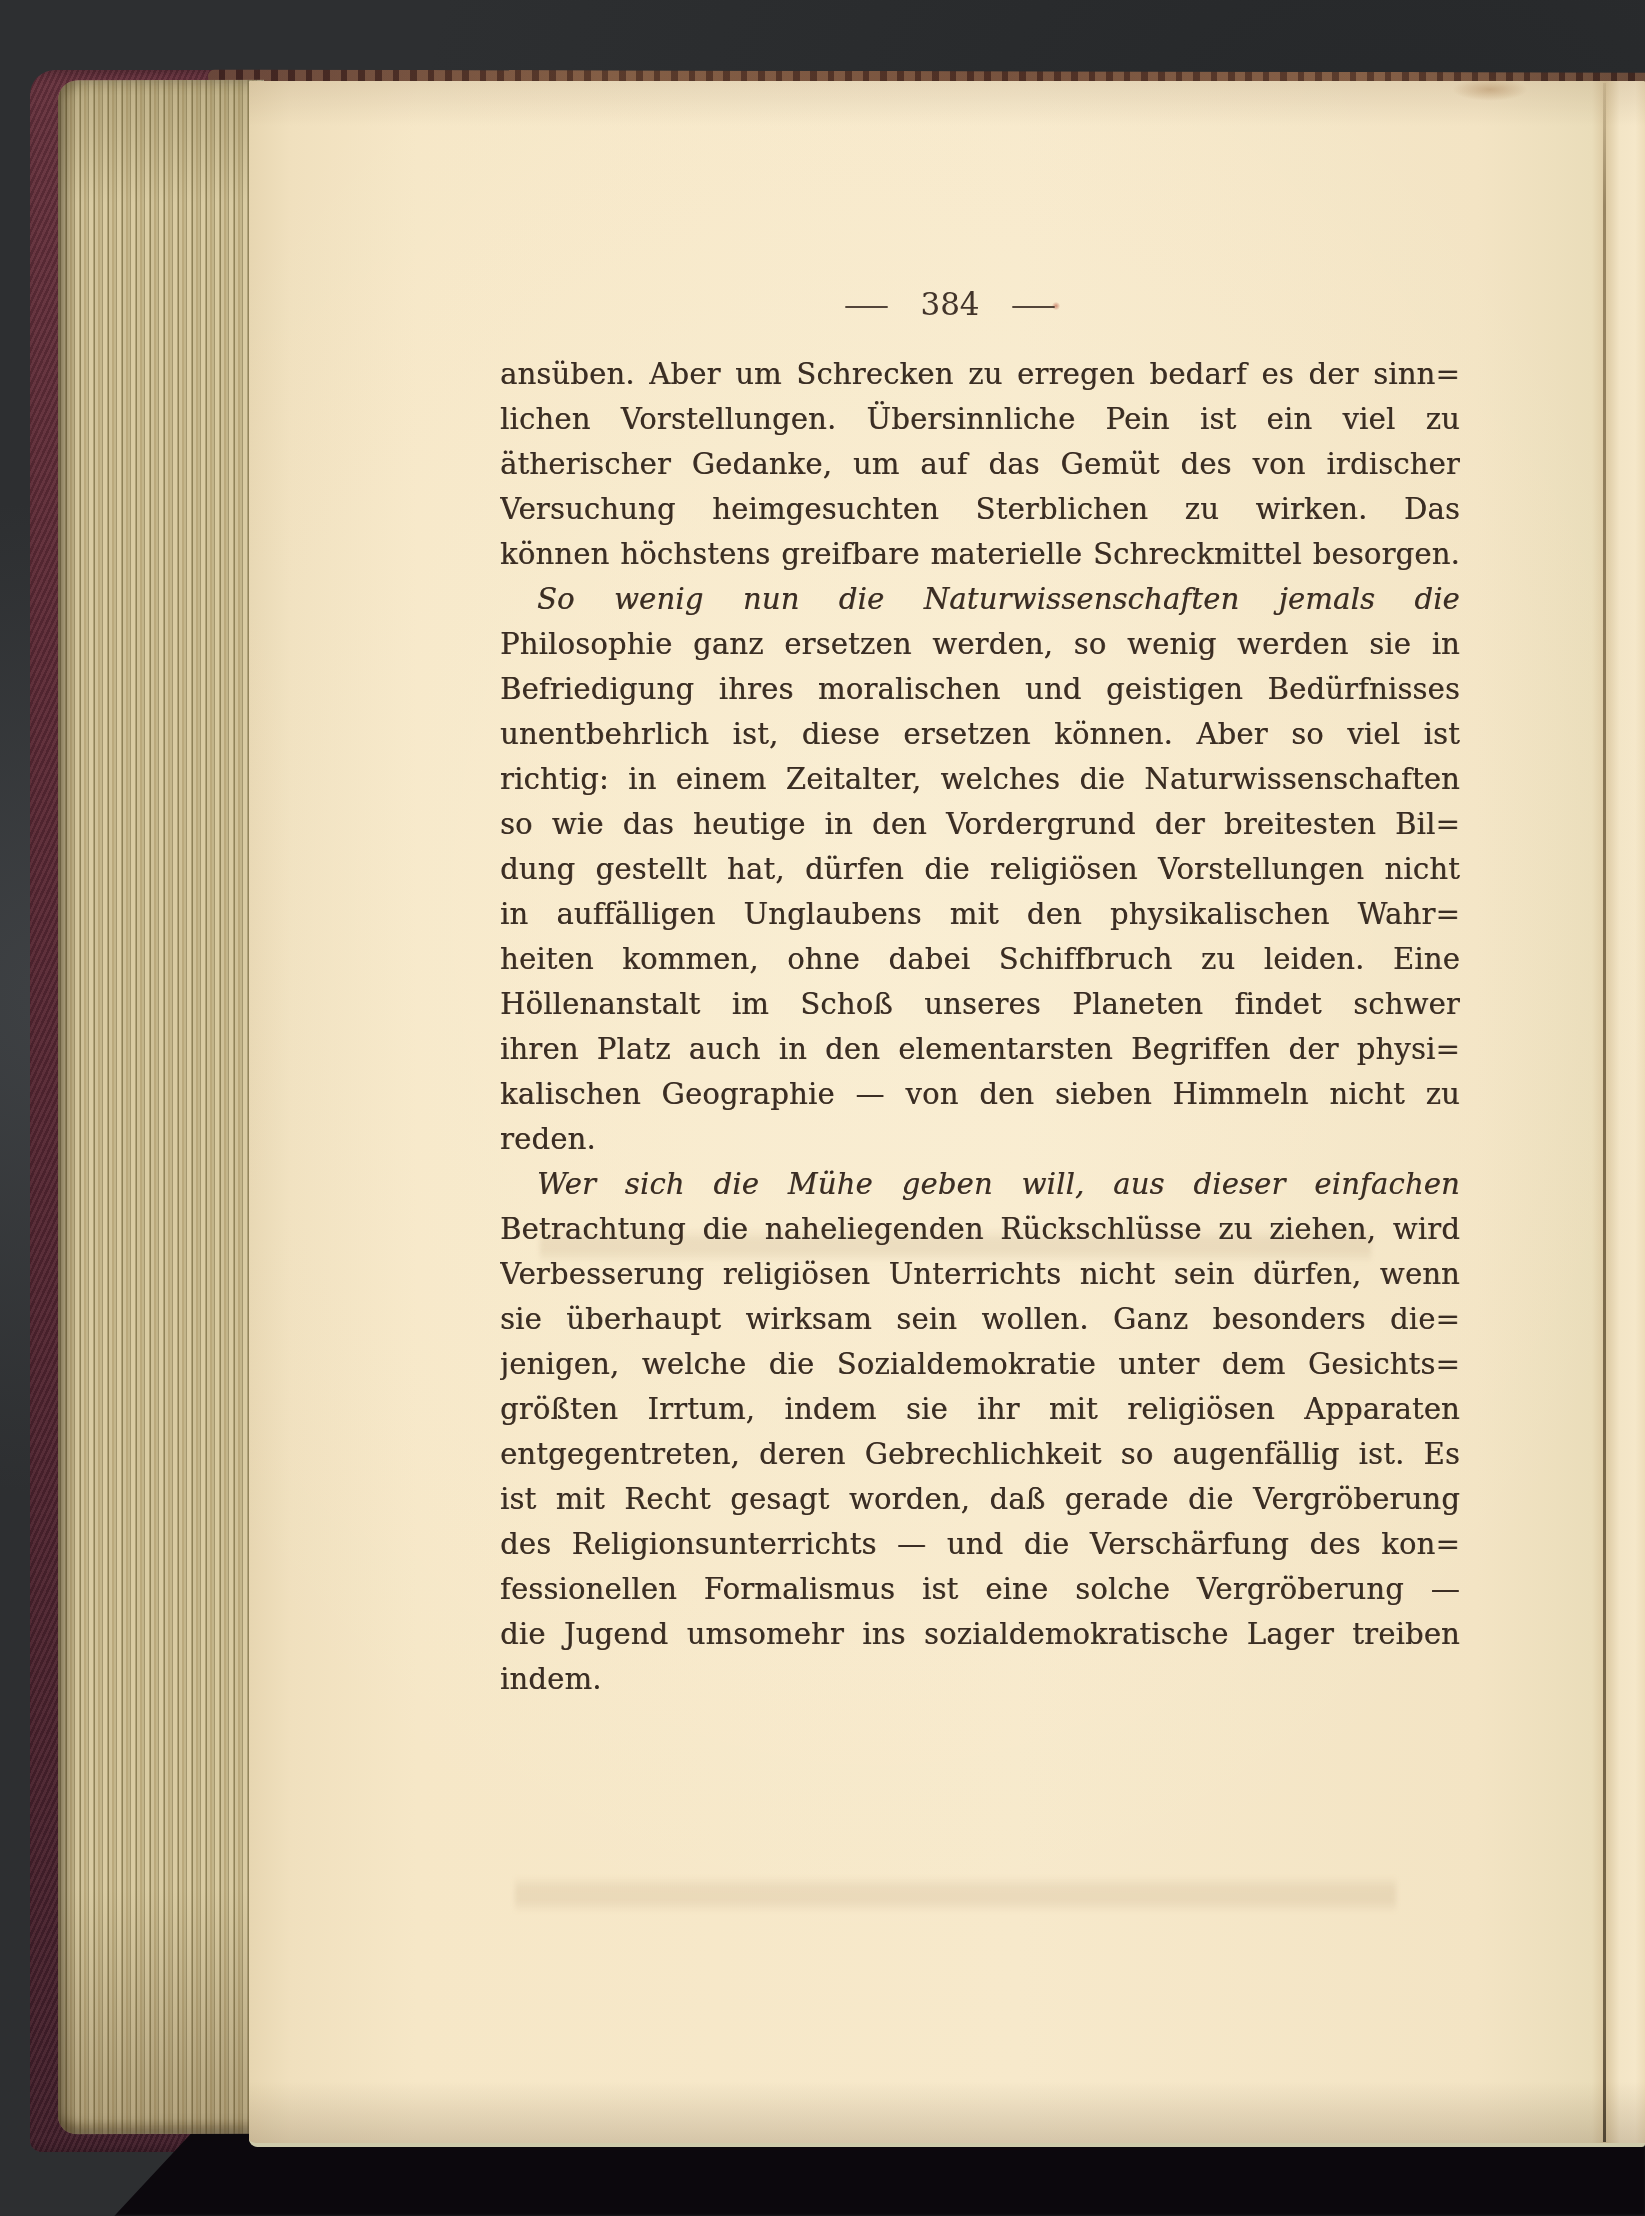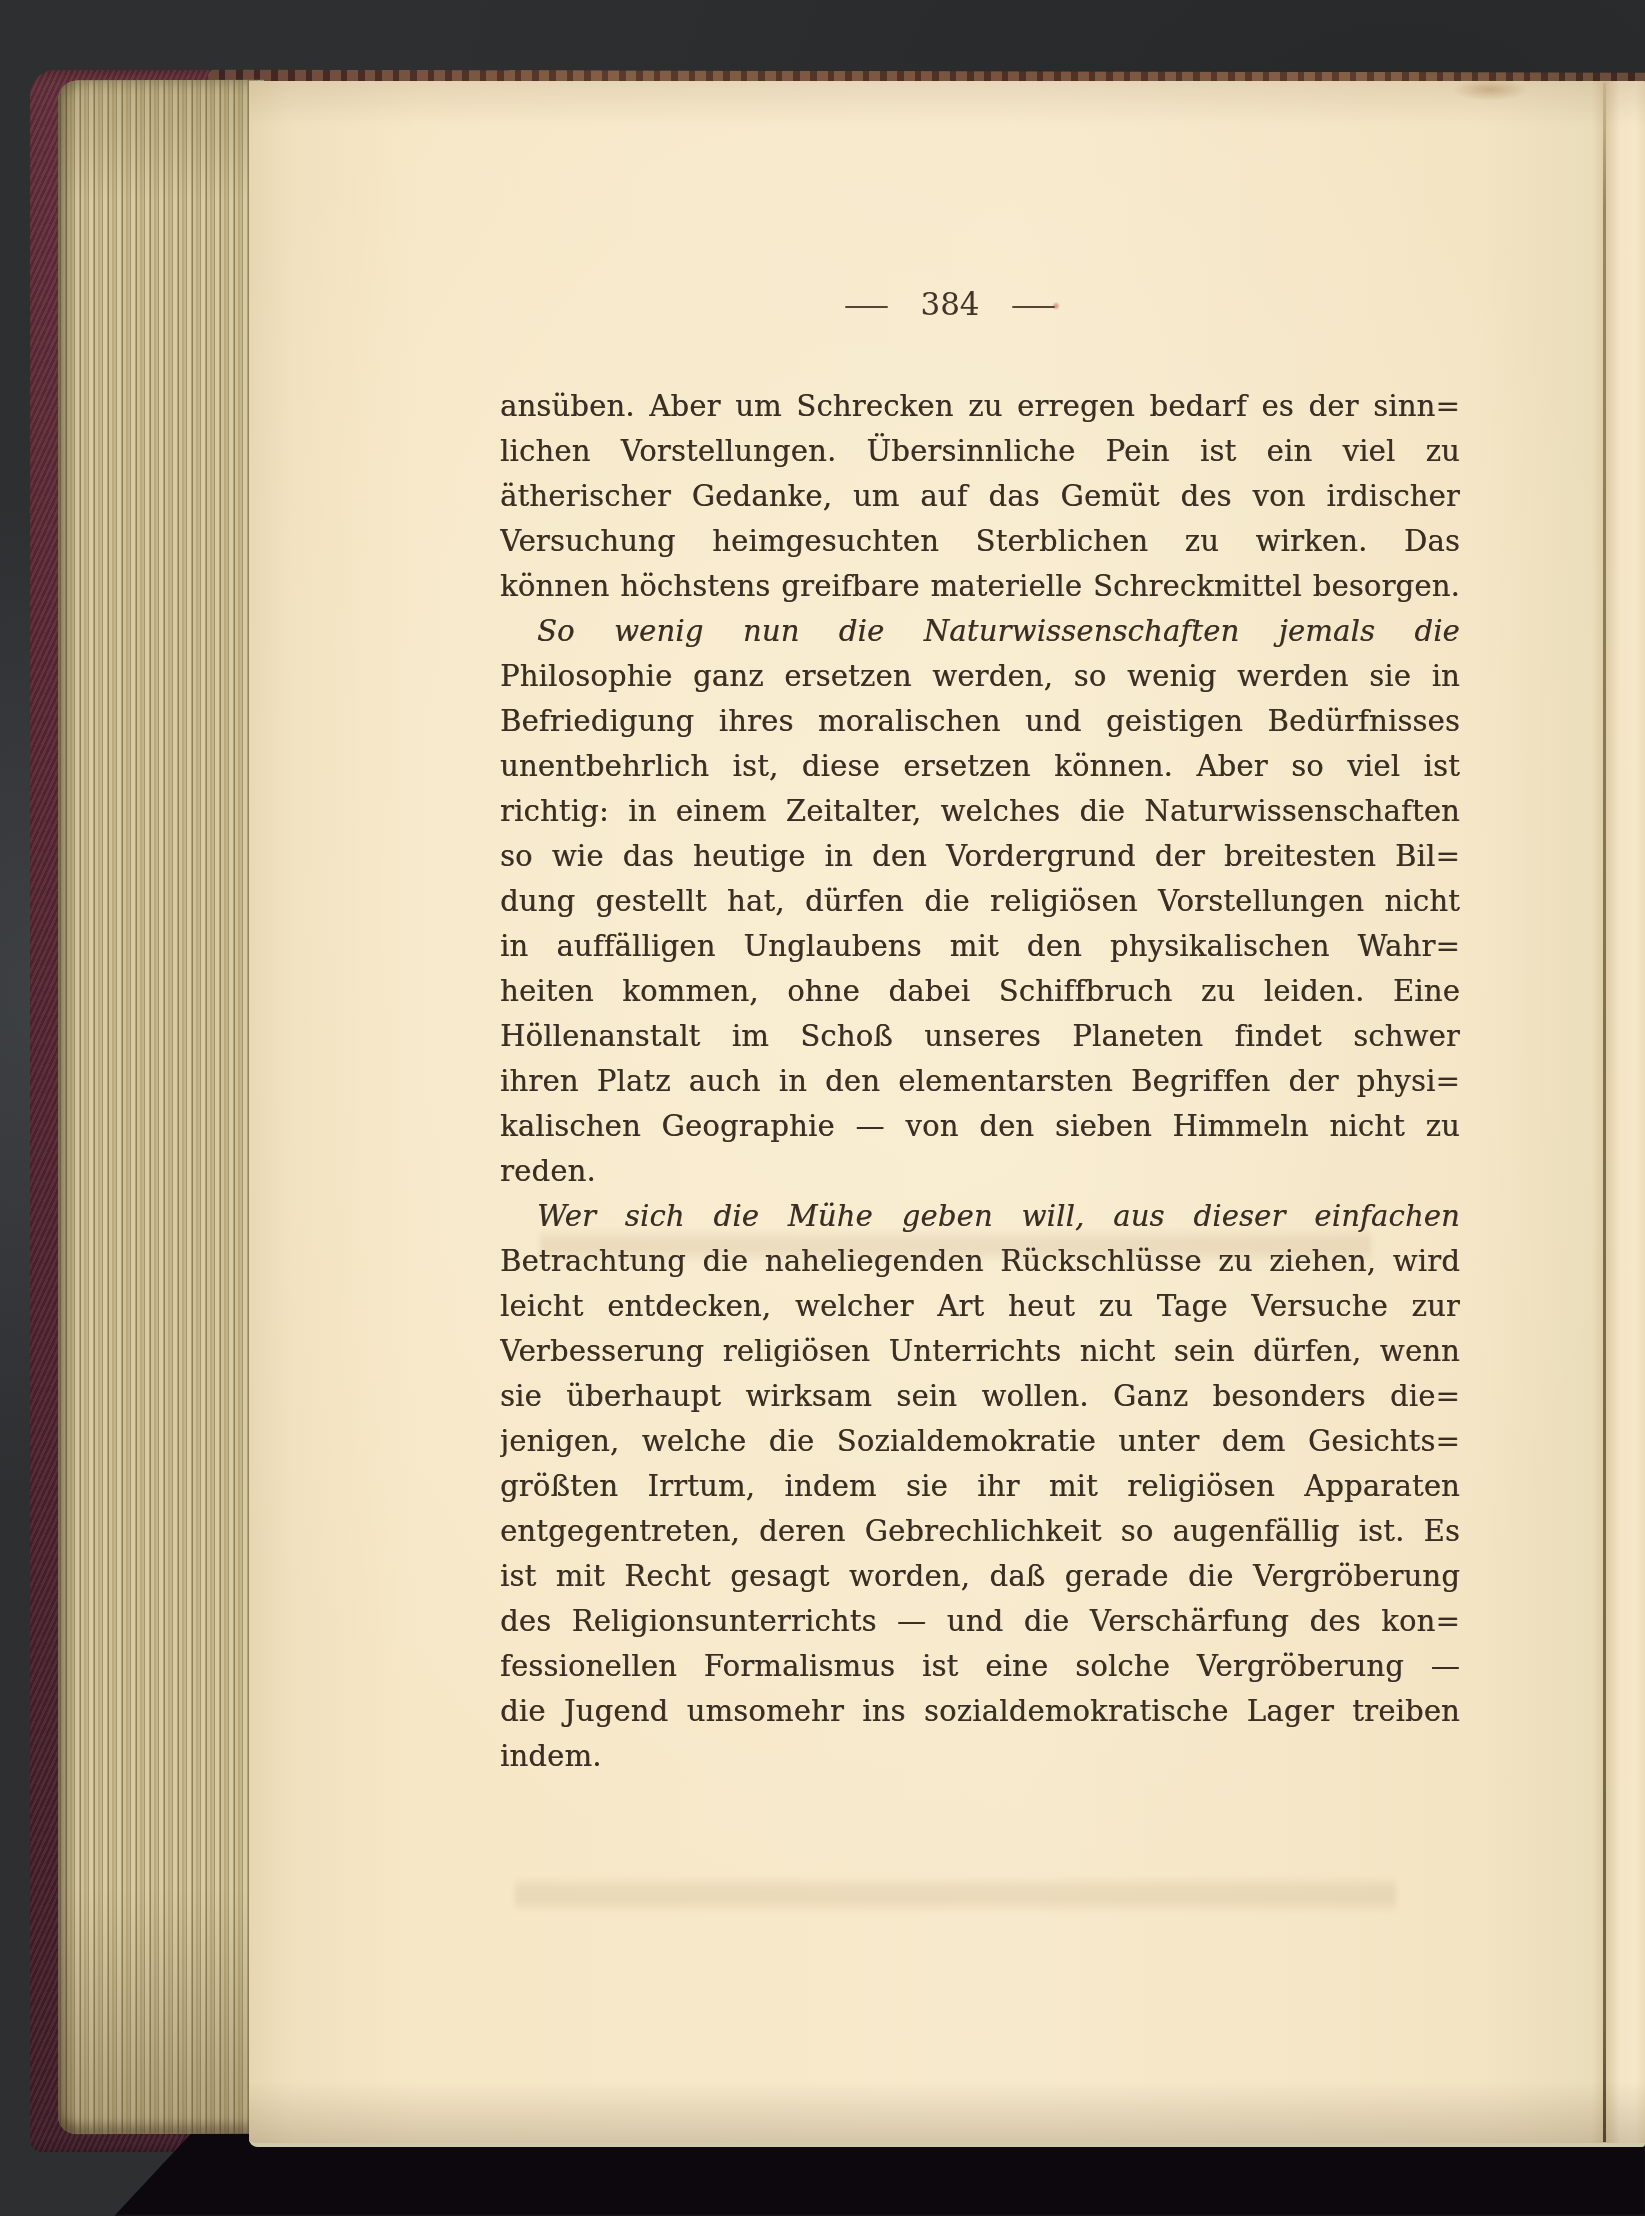--- a/index.html
+++ b/index.html
@@ -99,21 +99,21 @@
     background:radial-gradient(circle, rgba(170,62,40,0.55), rgba(170,62,40,0) 75%);}
   
   .pagenum-row{
     position:absolute;left:500px;top:286px;width:960px;
     display:flex;justify-content:center;align-items:center;gap:38px;
     transform:translateX(-30px);
     font-size:31px;color:#42342a;z-index:8;
   }
   .pagenum-row .dash{display:inline-block;transform:scaleX(1.5);opacity:0.9;}
   .text-block{
-    position:absolute;left:500px;top:384px;width:960px;
+    position:absolute;left:500px;top:352px;width:960px;
     font-size:29px;line-height:45px;letter-spacing:0.2px;
     color:var(--ink);z-index:8;
     text-shadow:0.4px 0 rgba(58,45,35,0.65);
   }
   .line{text-align:justify;text-align-last:justify;white-space:normal;overflow:hidden;}
   .line.indent{text-indent:37px;font-style:italic;}
   .line.end{text-align-last:left;}
 </style>
 </head>
 <body>
@@ -152,21 +152,20 @@
       <div class="line">so wie das heutige in den Vordergrund der breitesten Bil=</div>
       <div class="line">dung gestellt hat, dürfen die religiösen Vorstellungen nicht</div>
       <div class="line">in auffälligen Unglaubens mit den physikalischen Wahr=</div>
       <div class="line">heiten kommen, ohne dabei Schiffbruch zu leiden. Eine</div>
       <div class="line">Höllenanstalt im Schoß unseres Planeten findet schwer</div>
       <div class="line">ihren Platz auch in den elementarsten Begriffen der physi=</div>
       <div class="line">kalischen Geographie — von den sieben Himmeln nicht zu</div>
       <div class="line end">reden.</div>
       <div class="line indent">Wer sich die Mühe geben will, aus dieser einfachen</div>
       <div class="line">Betrachtung die naheliegenden Rückschlüsse zu ziehen, wird</div>
-      <div class="line">leicht entdecken, welcher Art heut zu Tage Versuche zur</div>
       <div class="line">Verbesserung religiösen Unterrichts nicht sein dürfen, wenn</div>
       <div class="line">sie überhaupt wirksam sein wollen. Ganz besonders die=</div>
       <div class="line">jenigen, welche die Sozialdemokratie unter dem Gesichts=</div>
       <div class="line">größten Irrtum, indem sie ihr mit religiösen Apparaten</div>
       <div class="line">entgegentreten, deren Gebrechlichkeit so augenfällig ist. Es</div>
       <div class="line">ist mit Recht gesagt worden, daß gerade die Vergröberung</div>
       <div class="line">des Religionsunterrichts — und die Verschärfung des kon=</div>
       <div class="line">fessionellen Formalismus ist eine solche Vergröberung —</div>
       <div class="line">die Jugend umsomehr ins sozialdemokratische Lager treiben</div>
       <div class="line end">indem.</div>

